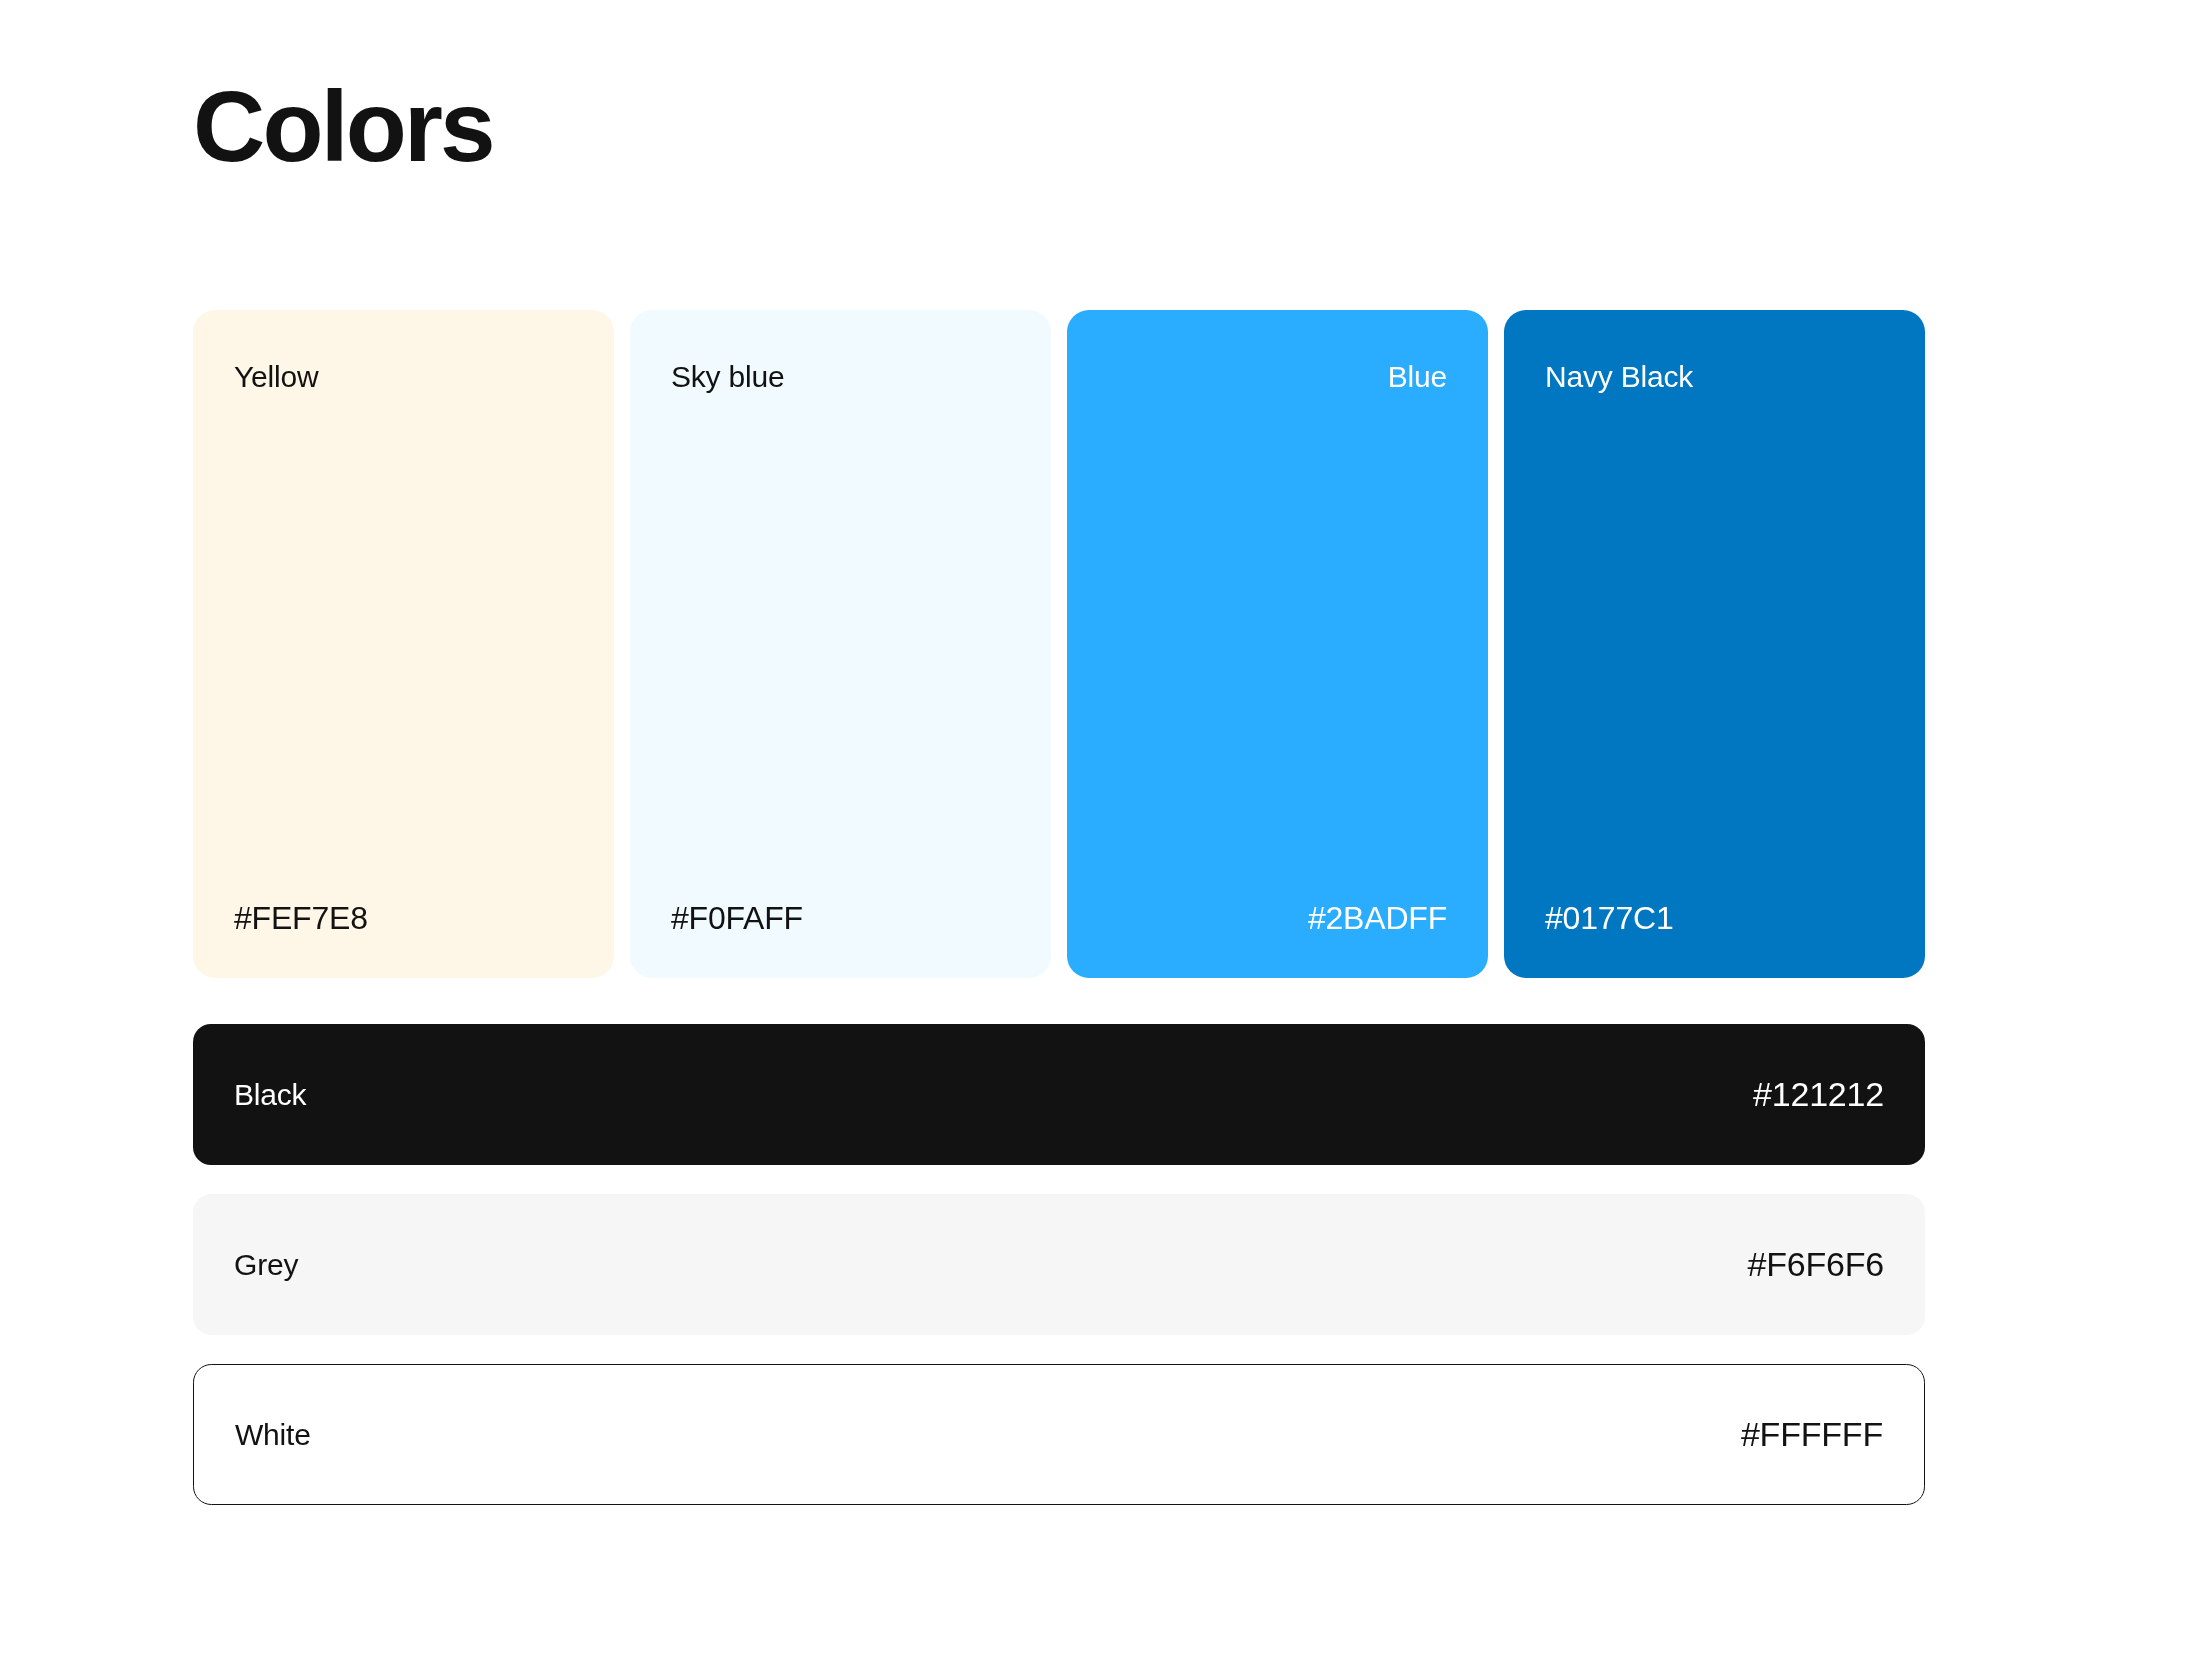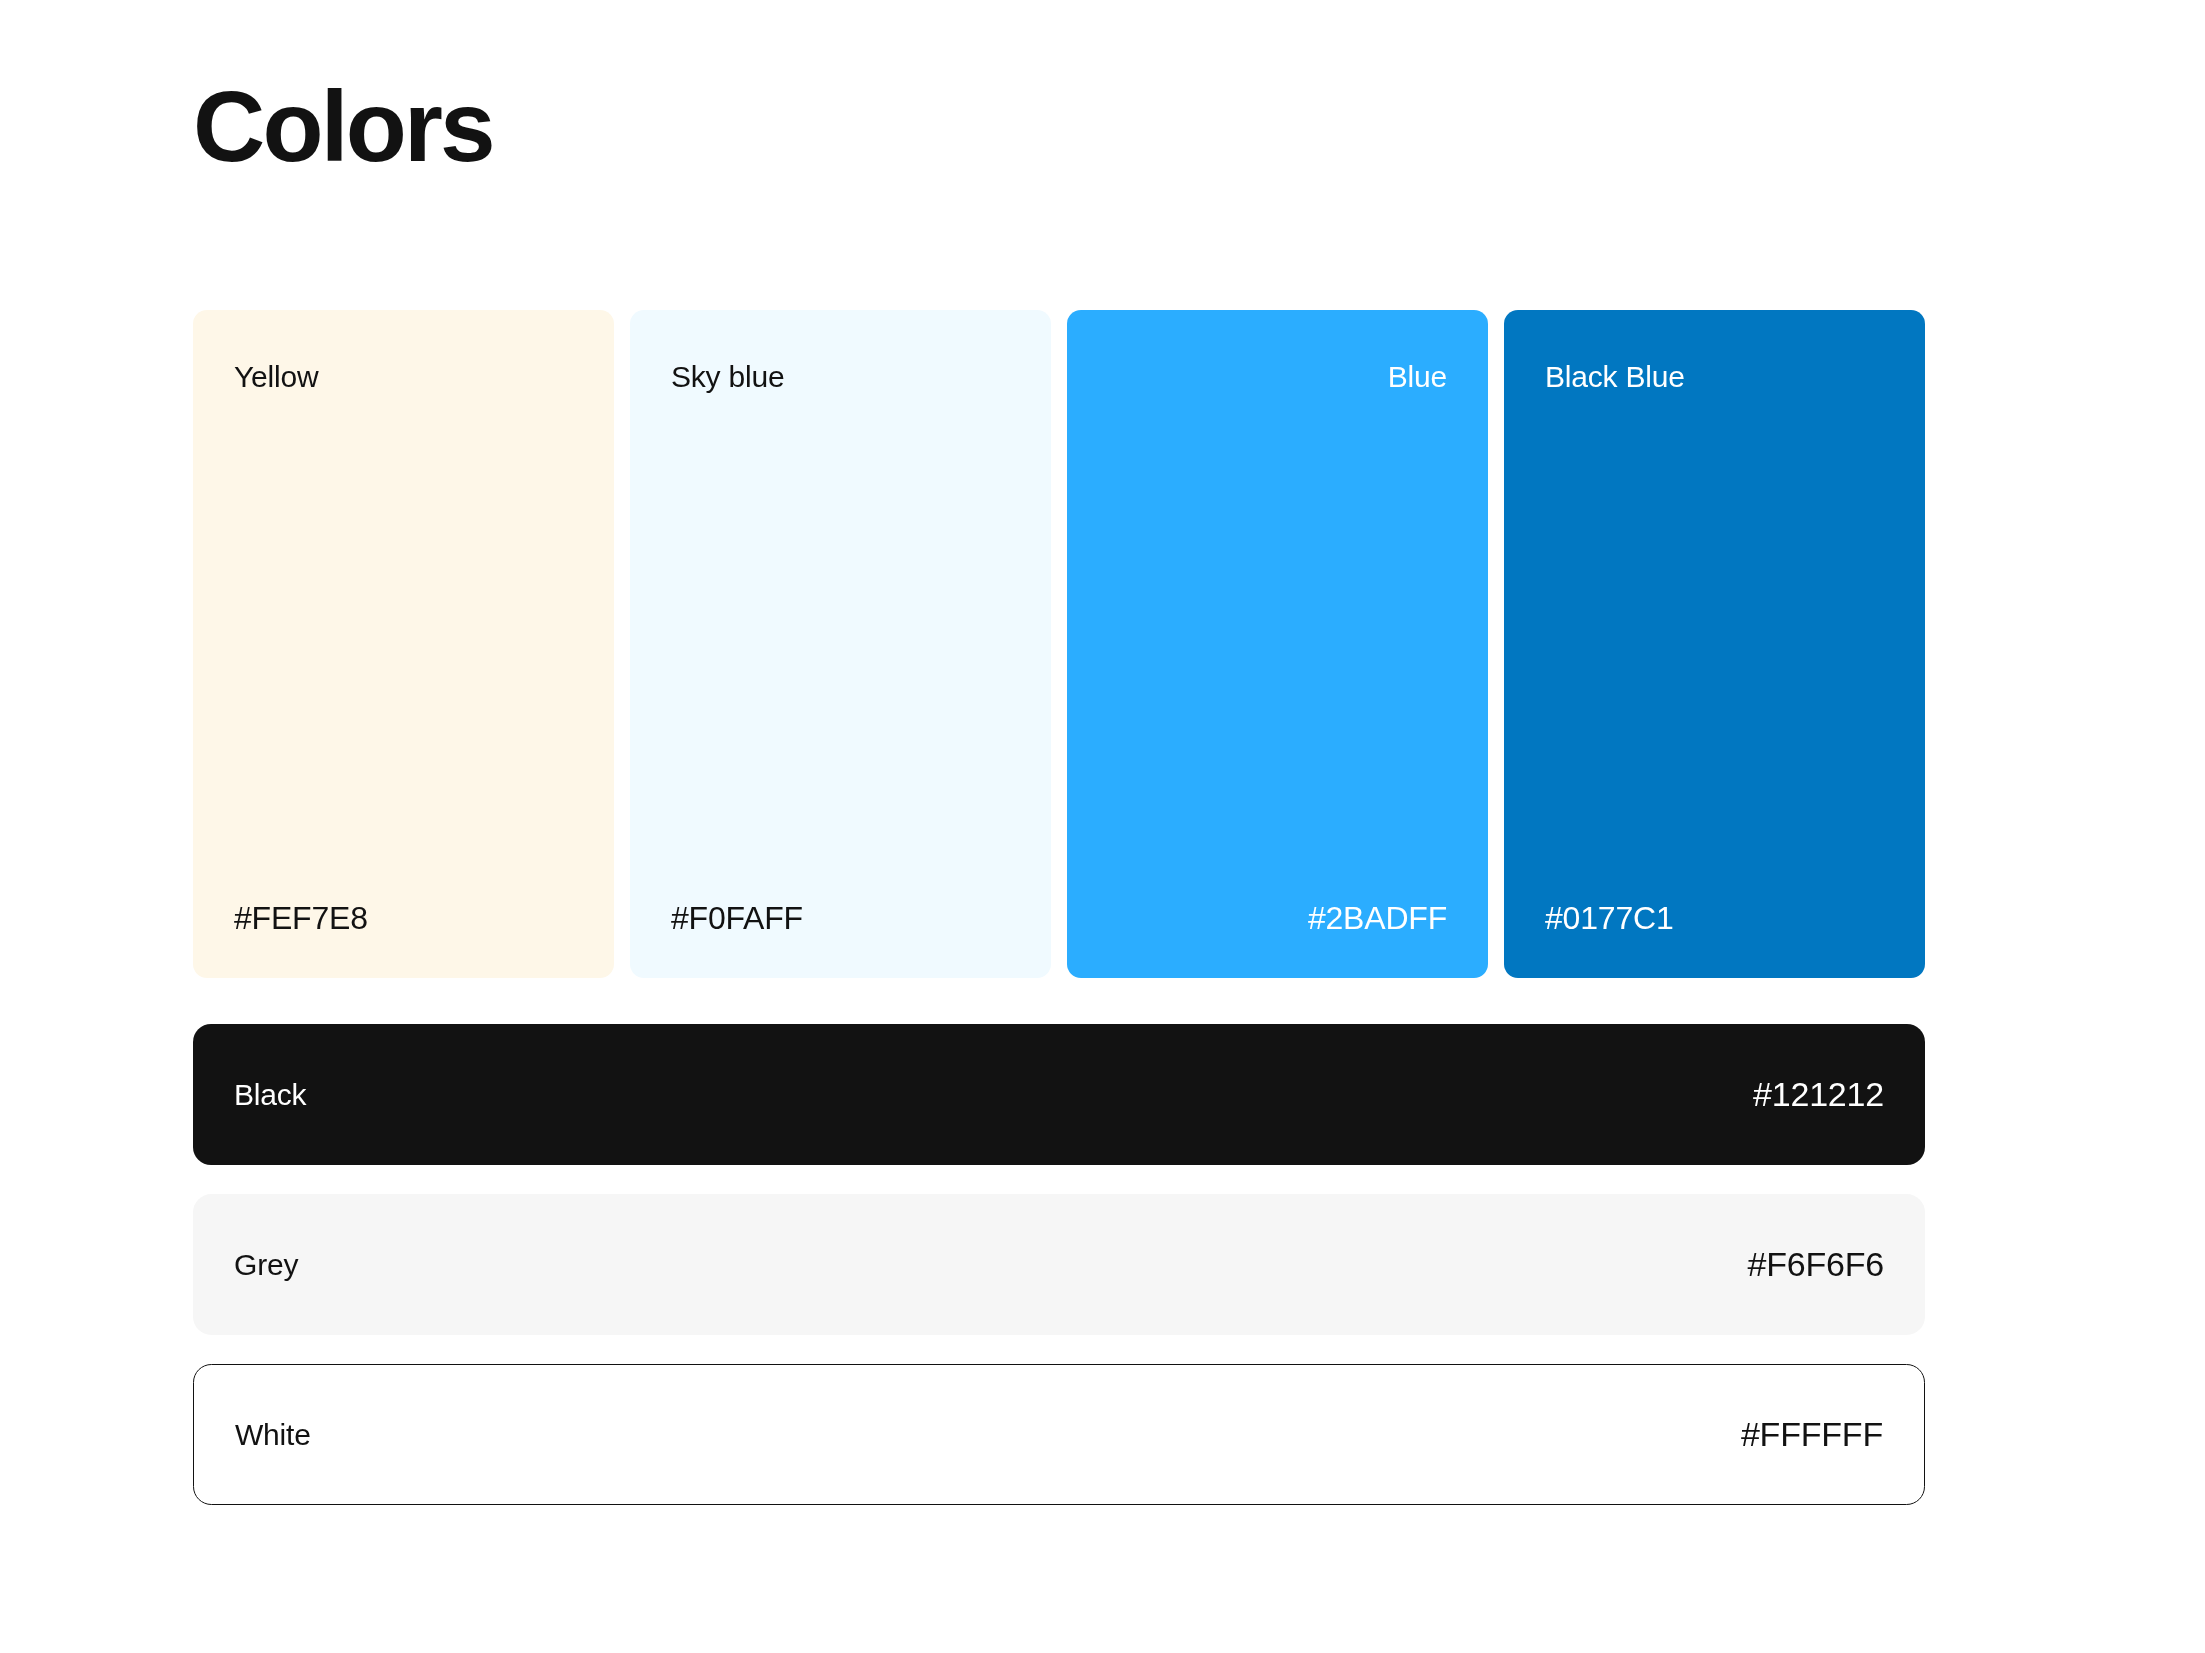--- a/index.html
+++ b/index.html
@@ -41,21 +41,21 @@
     left: 193px;
     top: 310px;
     width: 1732px;
     height: 668px;
     display: flex;
     gap: 16px;
   }
 
   .swatch-card {
     flex: 1 1 0;
-    border-radius: 14px;
+    border-radius: 22px;
     box-sizing: border-box;
     padding: 50px 41px 42px 41px;
     display: flex;
     flex-direction: column;
     justify-content: space-between;
     overflow: hidden;
   }
 
   .swatch-name {
     font-size: 30px;
@@ -126,21 +126,21 @@
       <div class="swatch-name">Sky blue</div>
       <div class="swatch-hex">#F0FAFF</div>
     </div>
 
     <div class="swatch-card" style="background: rgb(43, 173, 255); color: rgb(255, 255, 255); text-align: right;">
       <div class="swatch-name">Blue</div>
       <div class="swatch-hex">#2BADFF</div>
     </div>
 
     <div class="swatch-card" style="background: rgb(1, 119, 193); color: rgb(255, 255, 255);">
-      <div class="swatch-name">Black Blue</div>
+      <div class="swatch-name">Navy Black</div>
       <div class="swatch-hex">#0177C1</div>
     </div>
 
   </div>
 
   <div class="bar-row row-black" style="background: rgb(18, 18, 18); color: rgb(255, 255, 255); border-radius: 18px;">
     <div class="bar-name">Black</div>
     <div class="bar-hex">#121212</div>
   </div>
 

